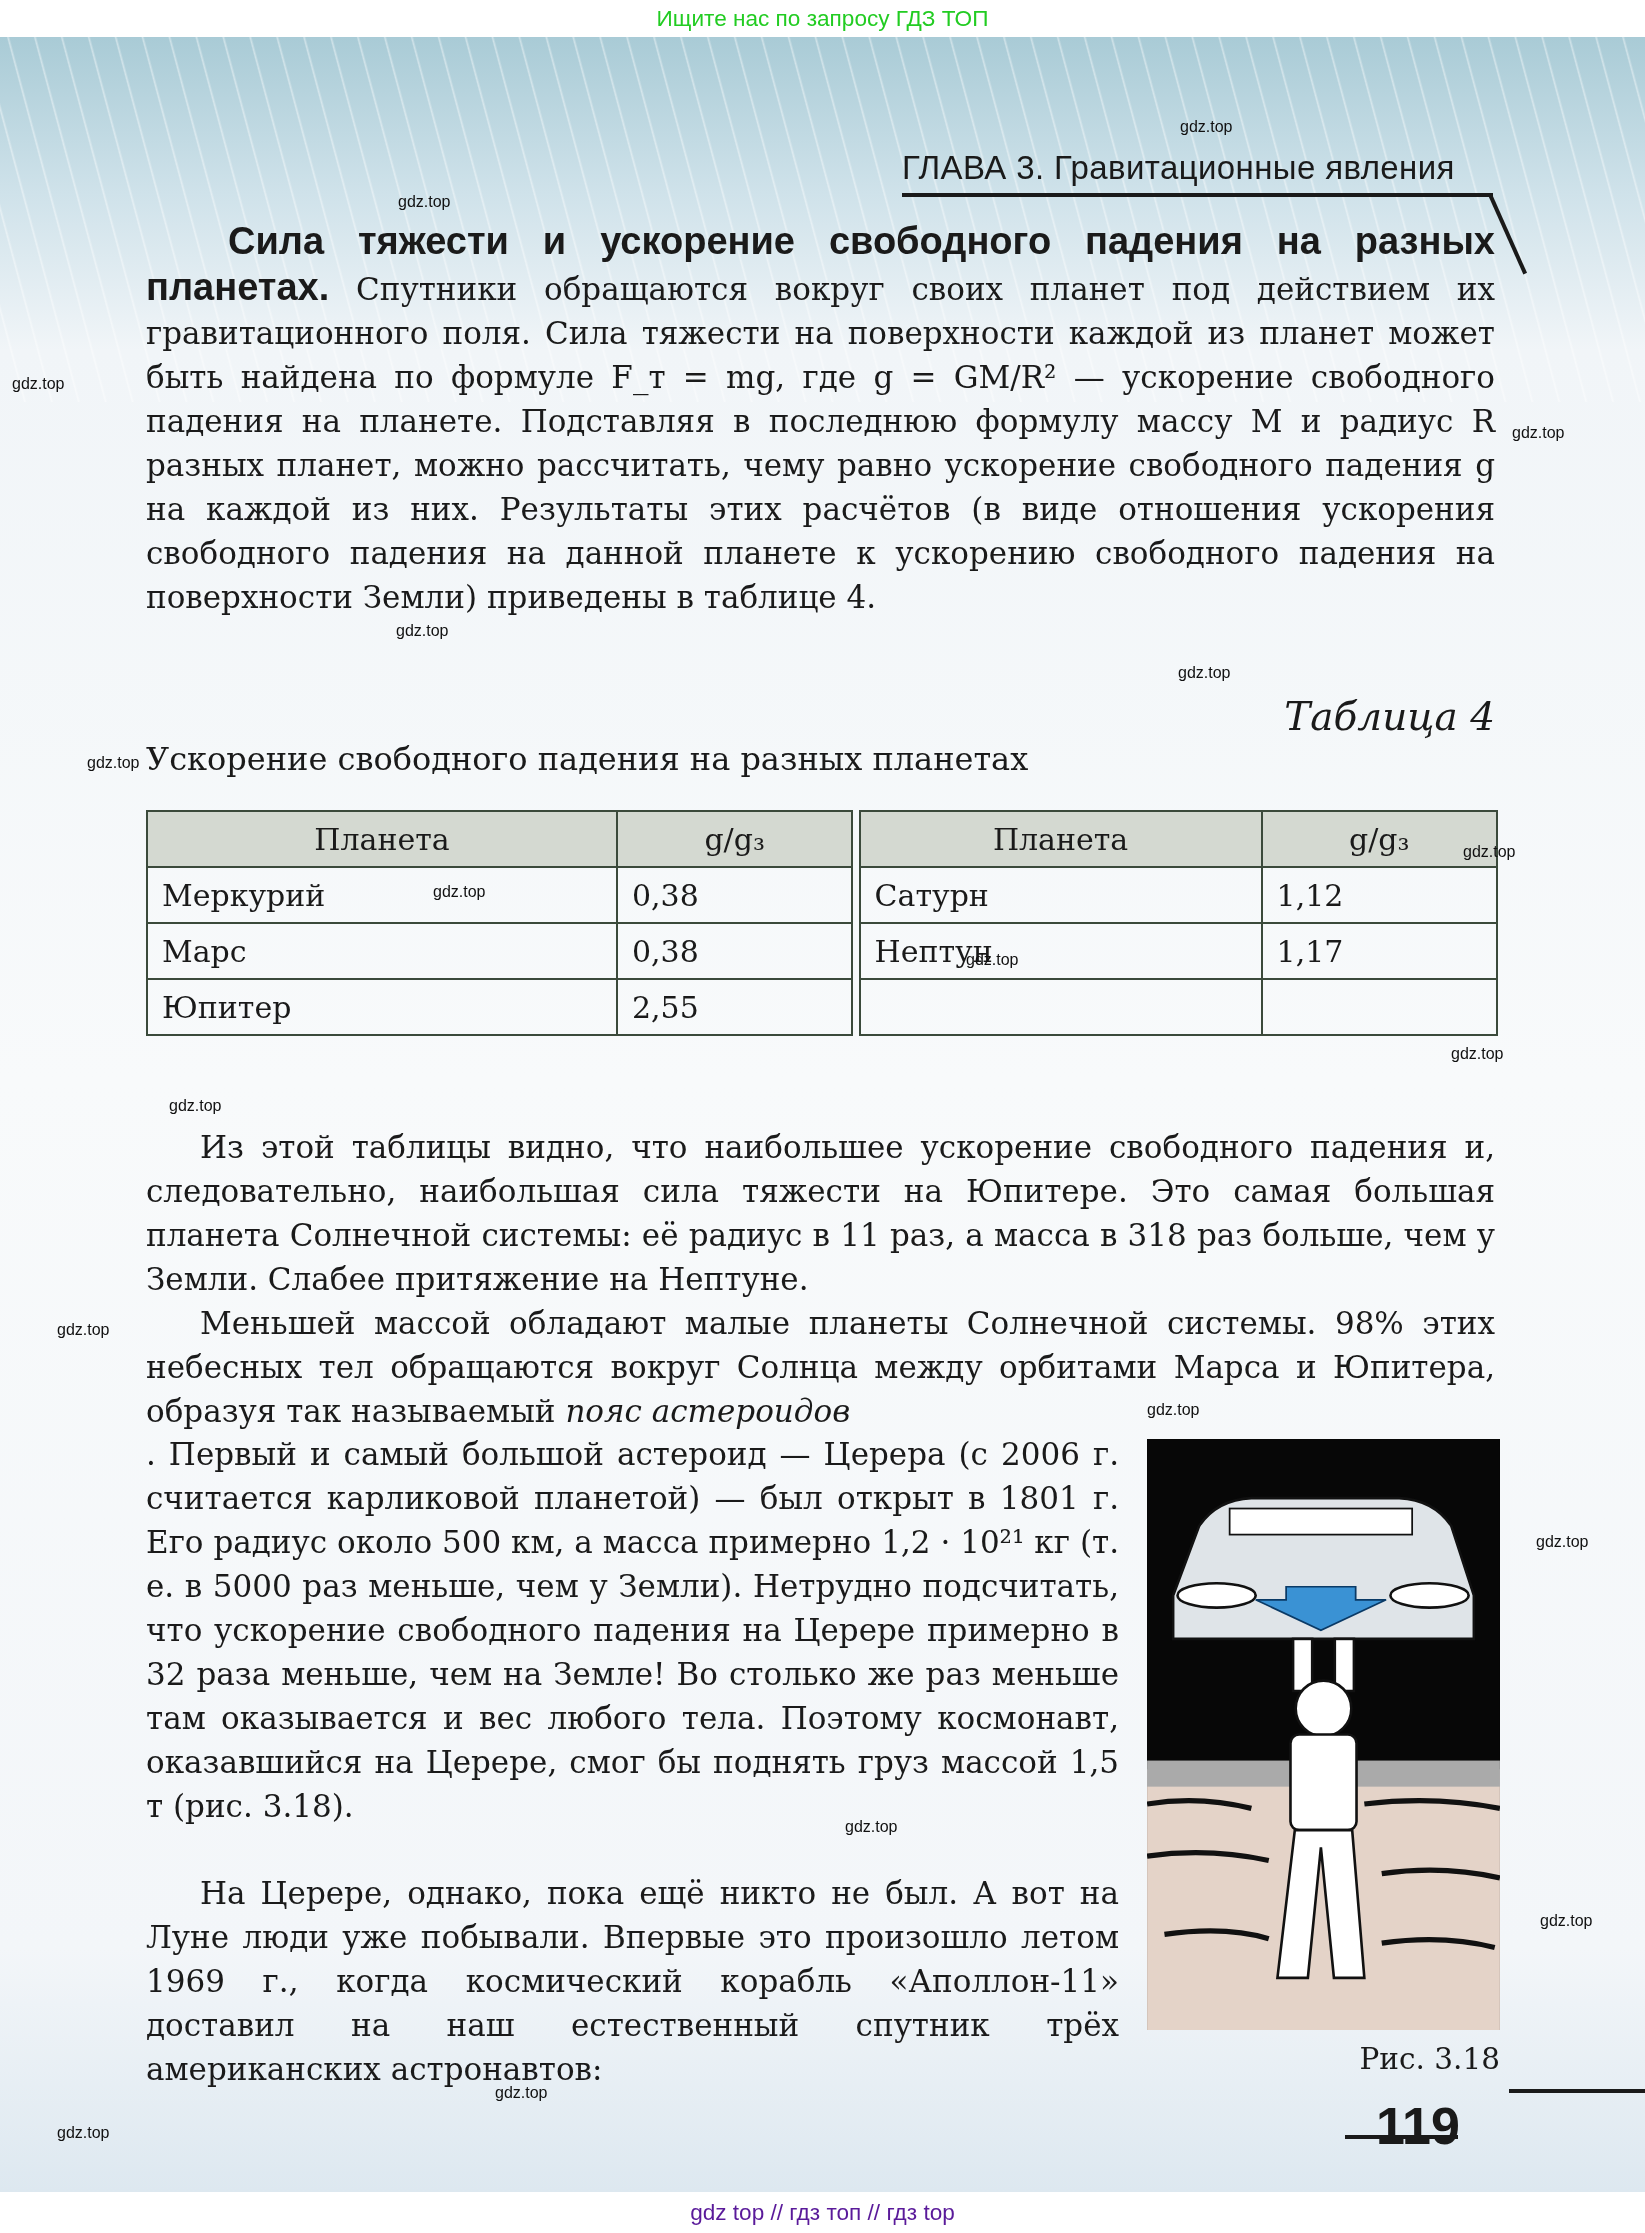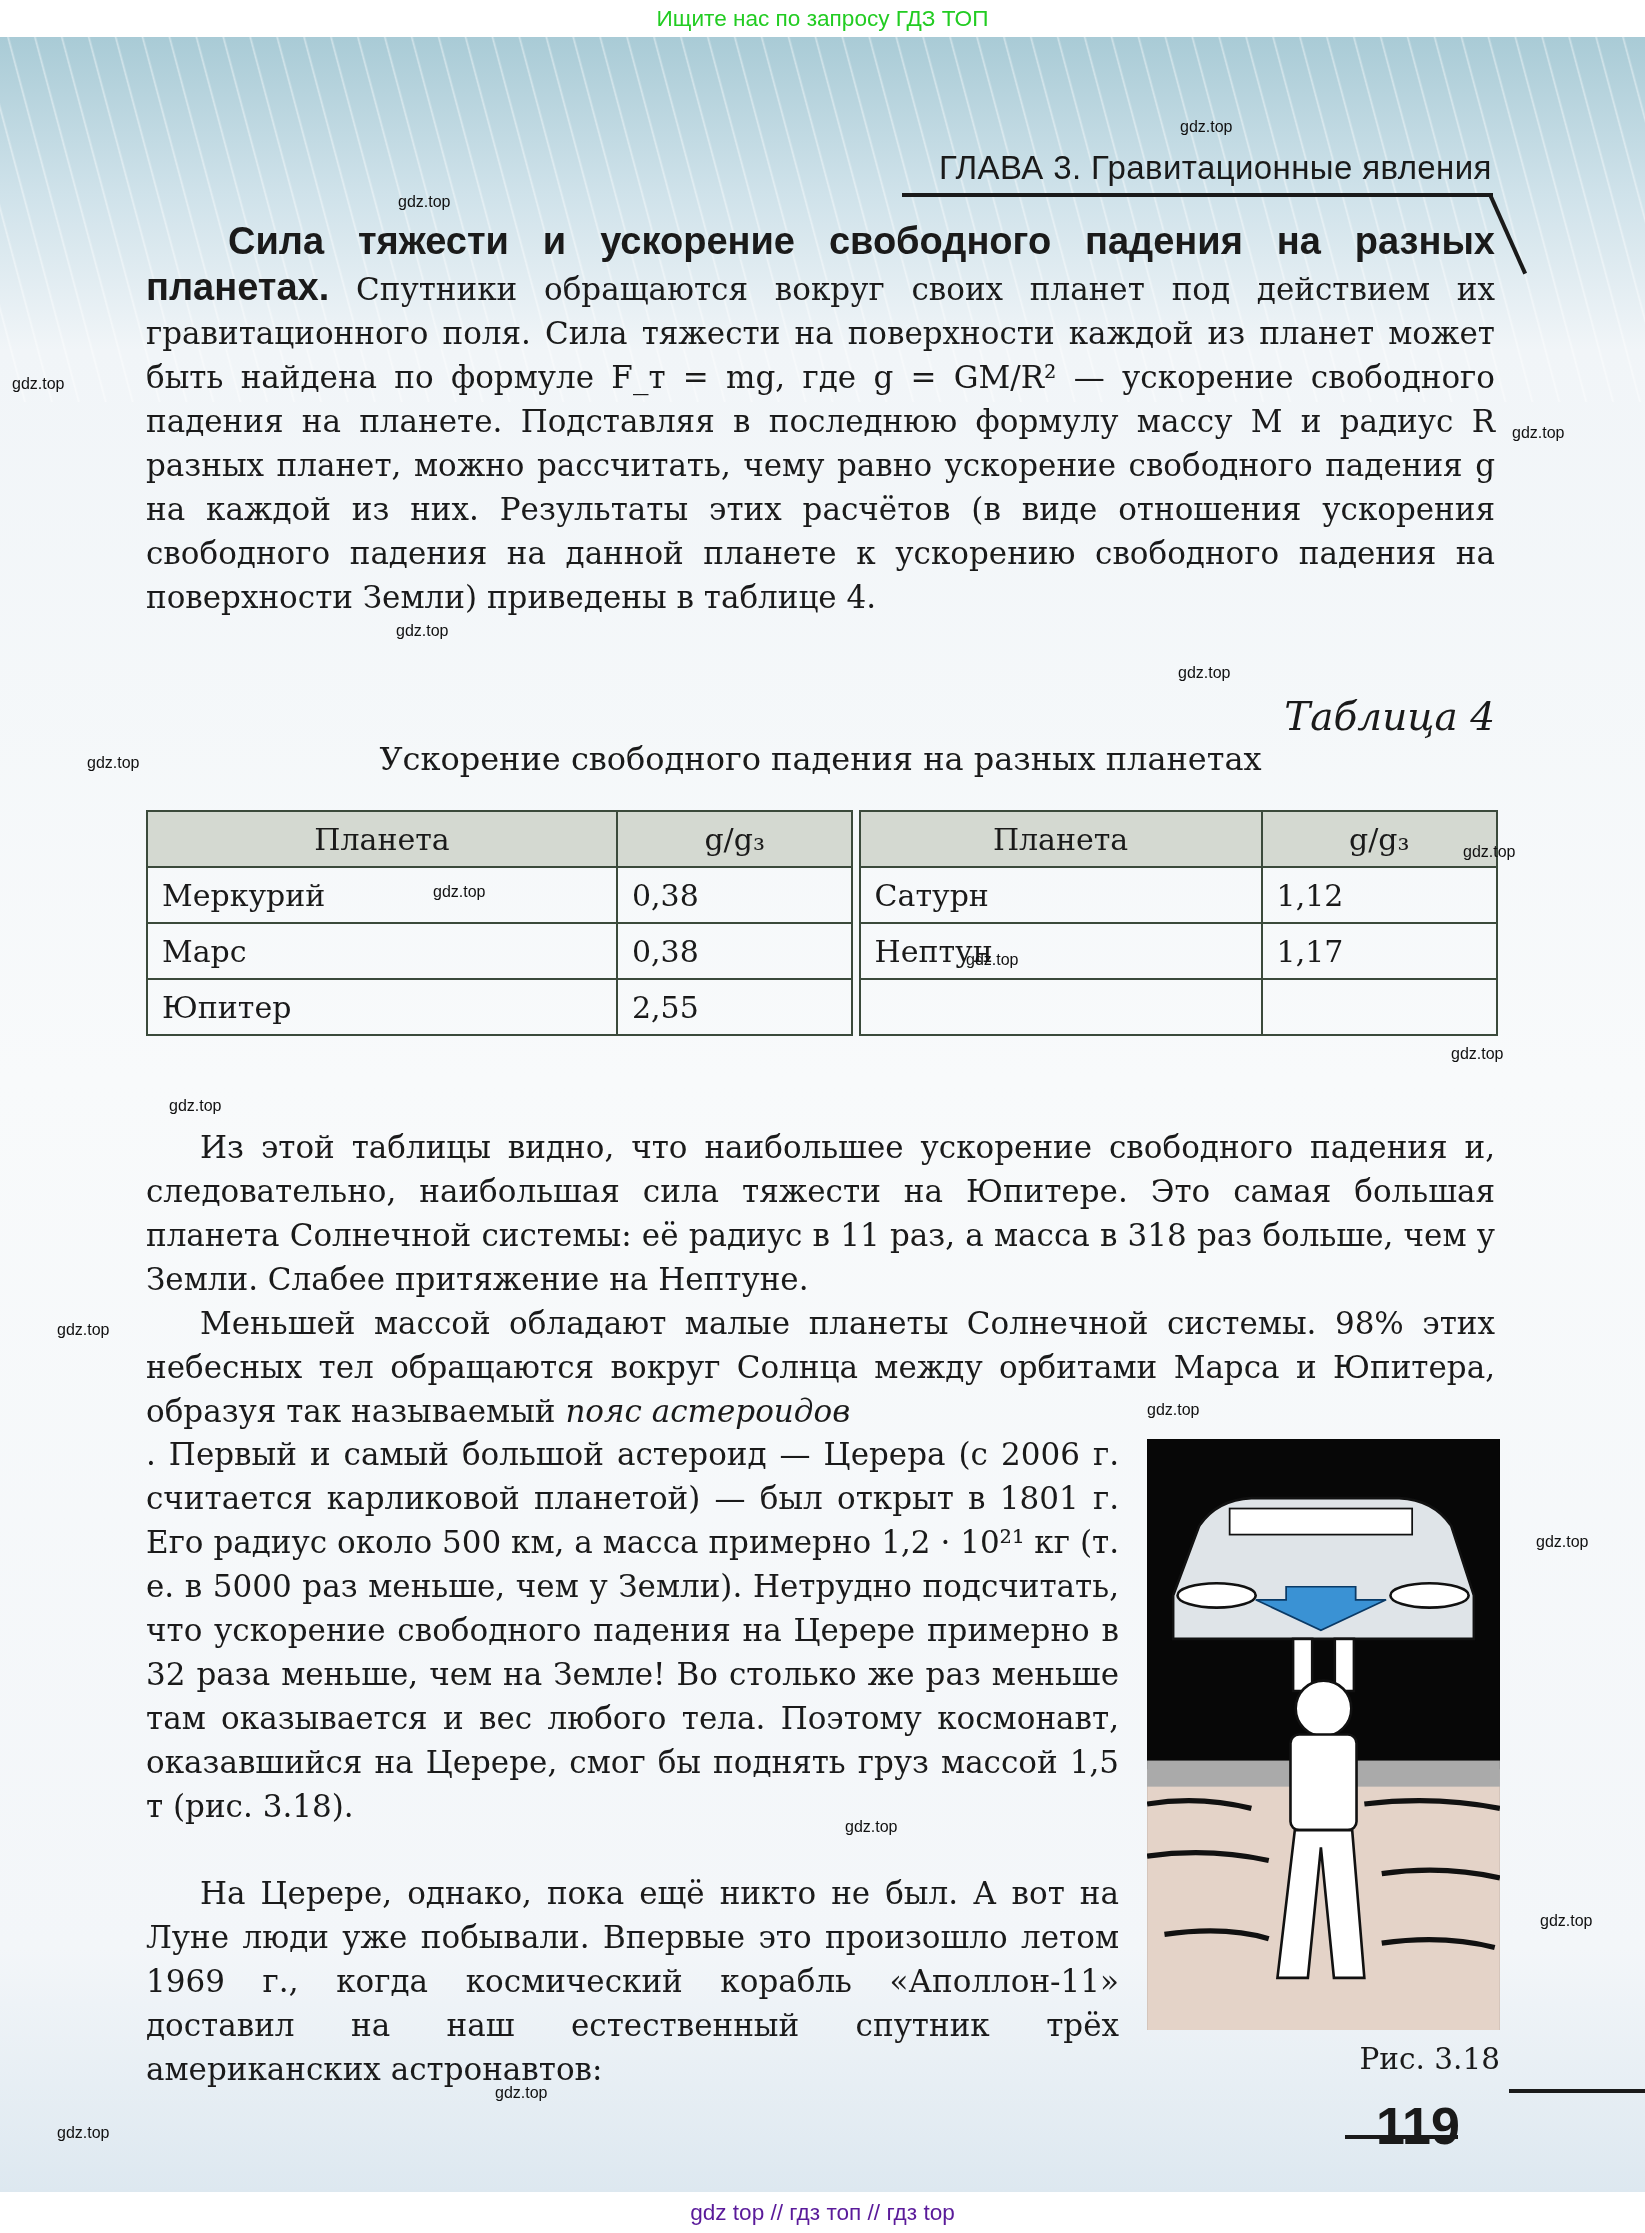--- a/index.html
+++ b/index.html
@@ -30,21 +30,20 @@
     position: absolute; left: 0; top: 2192px; width: 1645px; height: 42px;
     background: #ffffff; text-align: center;
     font-family: "Liberation Sans", sans-serif; font-size: 22.6px; color: #5a1a9a;
     line-height: 42px;
     border-radius: 13px;
   }
   .chapter {
     position: absolute; left: 902px; top: 149px;
     font-family: "Liberation Sans", sans-serif; font-size: 33px; color: #1a1a1a;
     letter-spacing: 0.4px;
-    margin-left: 37px;
   }
   .chapter-line {
     position: absolute; left: 902px; top: 193px; width: 591px; height: 4.3px; background: #1a1a1a;
   }
   .chapter-diag {
     position: absolute; left: 1488px; top: 195px; width: 4.3px; height: 87px; background: #1a1a1a;
     transform: rotate(-24deg); transform-origin: top left;
   }
   .wm {
     position: absolute; font-family: "Liberation Sans", sans-serif; font-size: 16px; color: #111;
@@ -55,21 +54,21 @@
   }
   .text p { margin: 0; text-indent: 54px; }
   .heading-bold {
     font-family: "Liberation Sans", sans-serif; font-weight: bold; font-size: 38px; margin-left: 28px;
   }
   .it { font-style: italic; }
   .table-caption-no {
     position: absolute; right: 150px; top: 694px; font-style: italic; font-size: 39px;
   }
   .table-title {
-    position: absolute; left: 146px; width: 1349px; top: 740px; text-align: center; font-size: 32px;
+    position: absolute; left: 146px; width: 1349px; top: 740px; text-align: left; font-size: 32px;
   }
   table.planets {
     position: absolute; left: 146px; top: 810px; width: 1352px;
     border-collapse: collapse; font-size: 30px;
   }
   table.planets td, table.planets th {
     border: 2.6px solid #3b4a3b; height: 54px; padding: 0 14px; font-weight: normal; text-align: left;
   }
   table.planets th { background: #d4d9d1; text-align: center; }
   table.planets td.gap, table.planets th.gap { border-top: none; border-bottom: none; width: 5.2px; padding: 0; background: transparent; }

